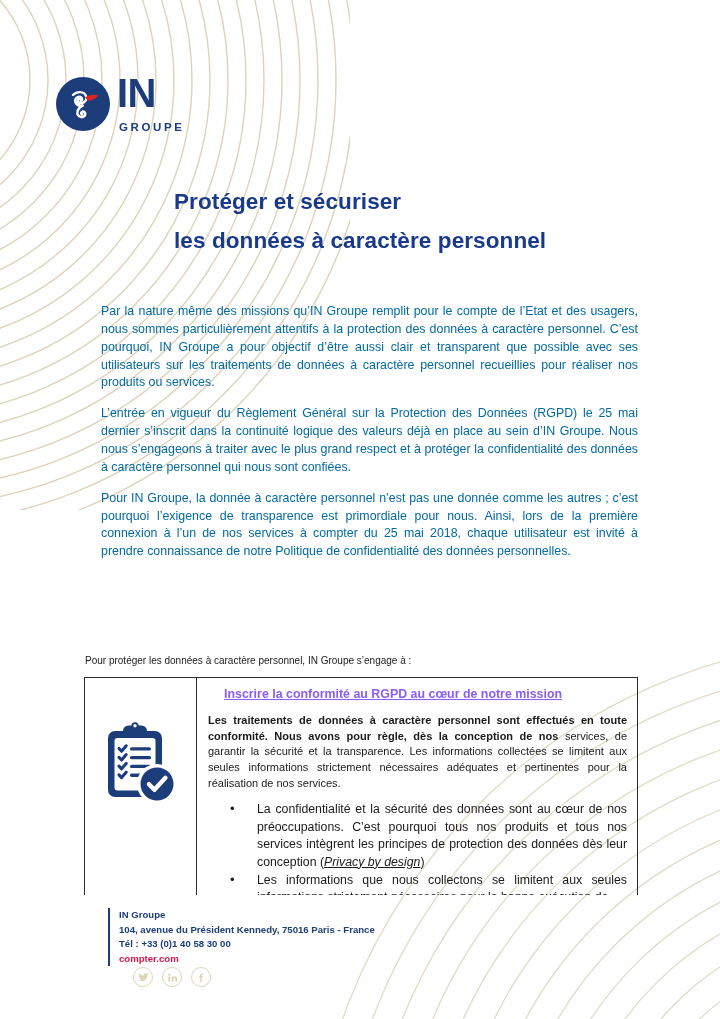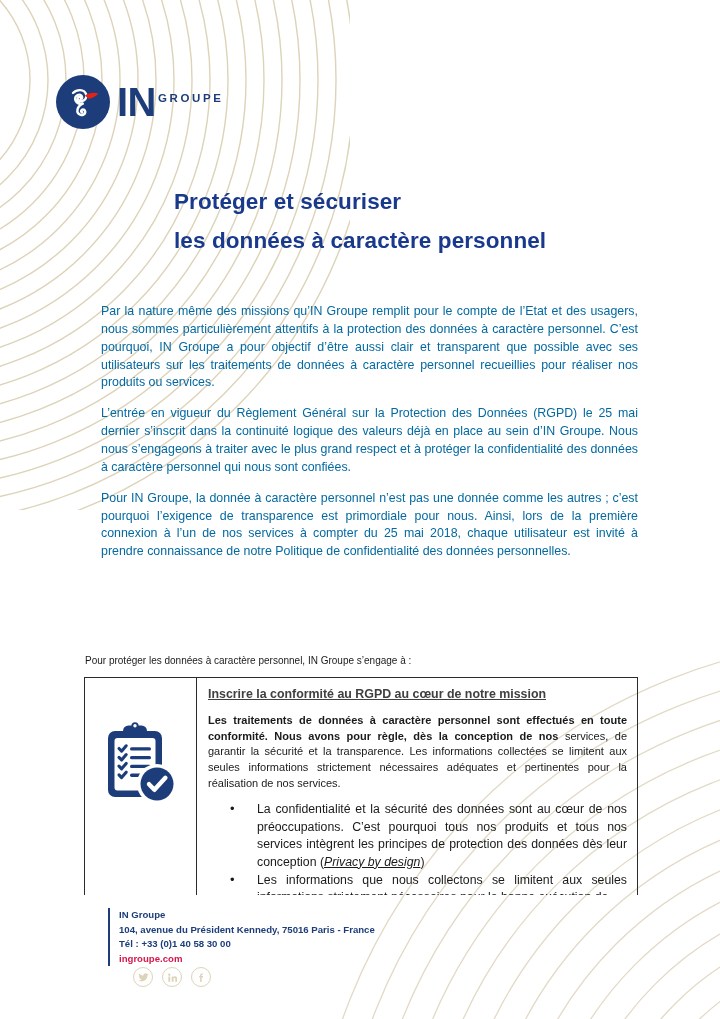--- a/index.html
+++ b/index.html
@@ -49,20 +49,21 @@
     z-index: 3;
   }
   .logo-mark {
     width: 56px;
     height: 56px;
     flex: 0 0 auto;
   }
   .logo-wordmark {
     margin-left: 6px;
     display: flex;
+    flex-direction: column;
     align-items: flex-start;
     line-height: 1;
   }
   .logo-in {
     font-size: 40px;
     font-weight: bold;
     color: #1c3d7a;
     letter-spacing: -0.5px;
     line-height: 0.95;
   }
@@ -151,23 +152,23 @@
   .clipboard-icon svg { display: block; width: 100%; height: 100%; }
 
   .cell-text {
     flex: 1 1 auto;
     padding: 8px 10px 0 11px;
     box-sizing: border-box;
   }
   .cell-head {
     font-size: 12.4px;
     font-weight: bold;
-    color: #404040;
+    color: #8b5cf6;
     text-decoration: underline;
-    margin: 0 0 11px 0;
+    margin: 0 0 11px 16px;
     line-height: 1.3;
   }
   .cell-para {
     font-size: 11px;
     line-height: 1.42;
     color: #1a1a1a;
     text-align: justify;
     margin: 0 0 10px 0;
   }
   .cell-para b { font-weight: bold; }
@@ -357,21 +358,21 @@
       </ul>
     </div>
   </div>
 
   <div class="footer">
     <div class="footer-rule"></div>
     <div class="footer-lines">
       <div>IN Groupe</div>
       <div>104, avenue du Président Kennedy, 75016 Paris - France</div>
       <div>Tél : +33 (0)1 40 58 30 00</div>
-      <div class="footer-web">ingroupe.com</div>
+      <div class="footer-web">compter.com</div>
     </div>
   </div>
 
   <div class="socials">
     <span class="social">
       <svg width="11" height="11" viewBox="0 0 24 24" aria-hidden="true">
           <path fill="#ddd3b8" d="M23 4.9a9 9 0 0 1-2.6.7 4.5 4.5 0 0 0 2-2.5 9 9 0 0 1-2.9 1.1A4.5 4.5 0 0 0 11.7 8a12.8 12.8 0 0 1-9.3-4.7 4.5 4.5 0 0 0 1.4 6 4.4 4.4 0 0 1-2-.6 4.5 4.5 0 0 0 3.6 4.5 4.5 4.5 0 0 1-2 .1 4.5 4.5 0 0 0 4.2 3.1A9 9 0 0 1 1 18.3a12.7 12.7 0 0 0 6.9 2c8.3 0 12.8-6.9 12.8-12.8v-.6A9.1 9.1 0 0 0 23 4.9z"></path>
         </svg>
     </span>
     <span class="social">

